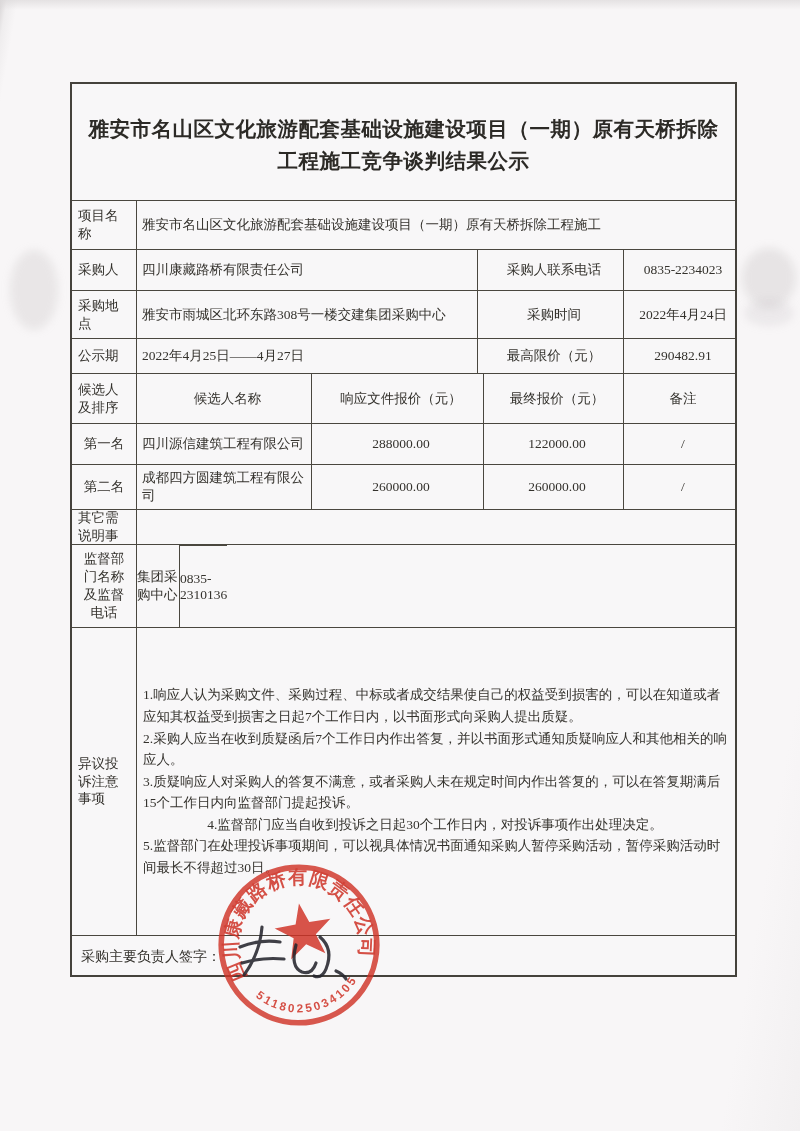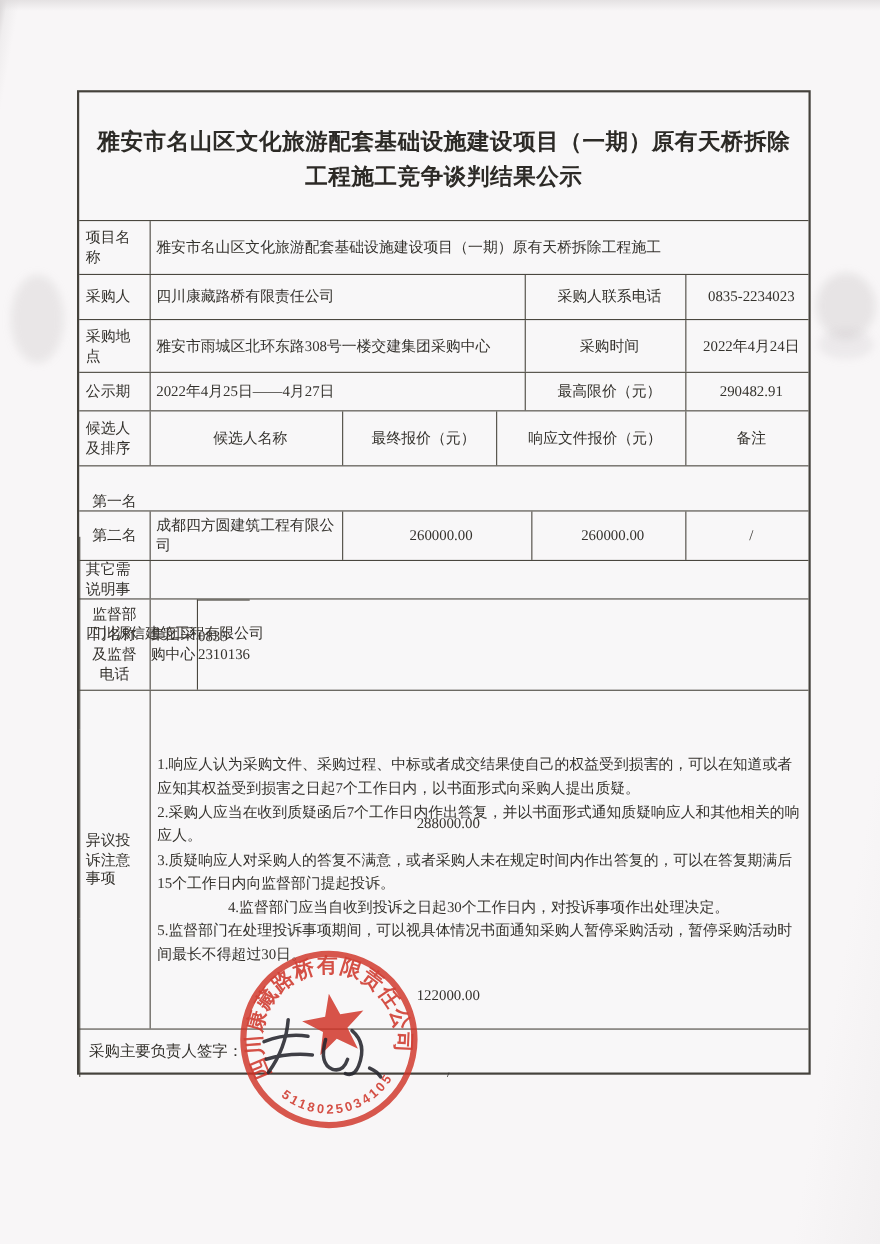--- a/index.html
+++ b/index.html
@@ -60,21 +60,21 @@
   .title-line {
     font-weight:bold; font-size:20.5px; color:#2c2a26; line-height:1.55;
     text-align:center; letter-spacing:.5px;
     font-family:"Liberation Sans","DejaVu Sans",sans-serif;
   }
   .row-project { height:49px; }
   .row-purchaser { height:41px; }
   .row-location { height:48px; }
   .row-publicity { height:35px; }
   .row-candhead { height:50px; }
-  .row-first { height:41px;flex-direction:column; }
+  .row-first { height:41px; }
   .row-second { height:45px; }
   .row-other { height:35px; }
   .row-supervision { height:83px; }
   .sup-col { flex:1 1 auto; display:flex; flex-direction:row; }
   .sup-cell { flex:0 0 43px; display:flex; align-items:center; justify-content:center; border-left:1.5px solid #4a473f; }
   .sup-cell + .sup-cell { flex:0 0 38.5px; border-top:1.5px solid #4a473f; }
   .row-objection { height:308px; }
   .row-objection .lbl { align-items:center; }
   .obj-text { flex-direction:column; justify-content:center; align-items:center; padding:6px 8px 6px 6px; }
   .obj-text div { line-height:1.6; }
@@ -125,22 +125,22 @@
     <div class="t-row row-publicity">
       <div class="cell nol lbl">公示期</div>
       <div class="cell w-v1">2022年4月25日——4月27日</div>
       <div class="cell w-l2 center">最高限价（元）</div>
       <div class="cell grow center">290482.91</div>
     </div>
 
     <div class="t-row row-candhead">
       <div class="cell nol lbl">候选人及排序</div>
       <div class="cell w-name center">候选人名称</div>
+      <div class="cell w-p1 center">响应文件报价（元）</div>
       <div class="cell w-p2 center">最终报价（元）</div>
-      <div class="cell w-p1 center">响应文件报价（元）</div>
       <div class="cell grow center">备注</div>
     </div>
 
     <div class="t-row row-first">
       <div class="cell nol lbl ctr">第一名</div>
       <div class="cell w-name">四川源信建筑工程有限公司</div>
       <div class="cell w-p1 center">288000.00</div>
       <div class="cell w-p2 center">122000.00</div>
       <div class="cell grow center">/</div>
     </div>

